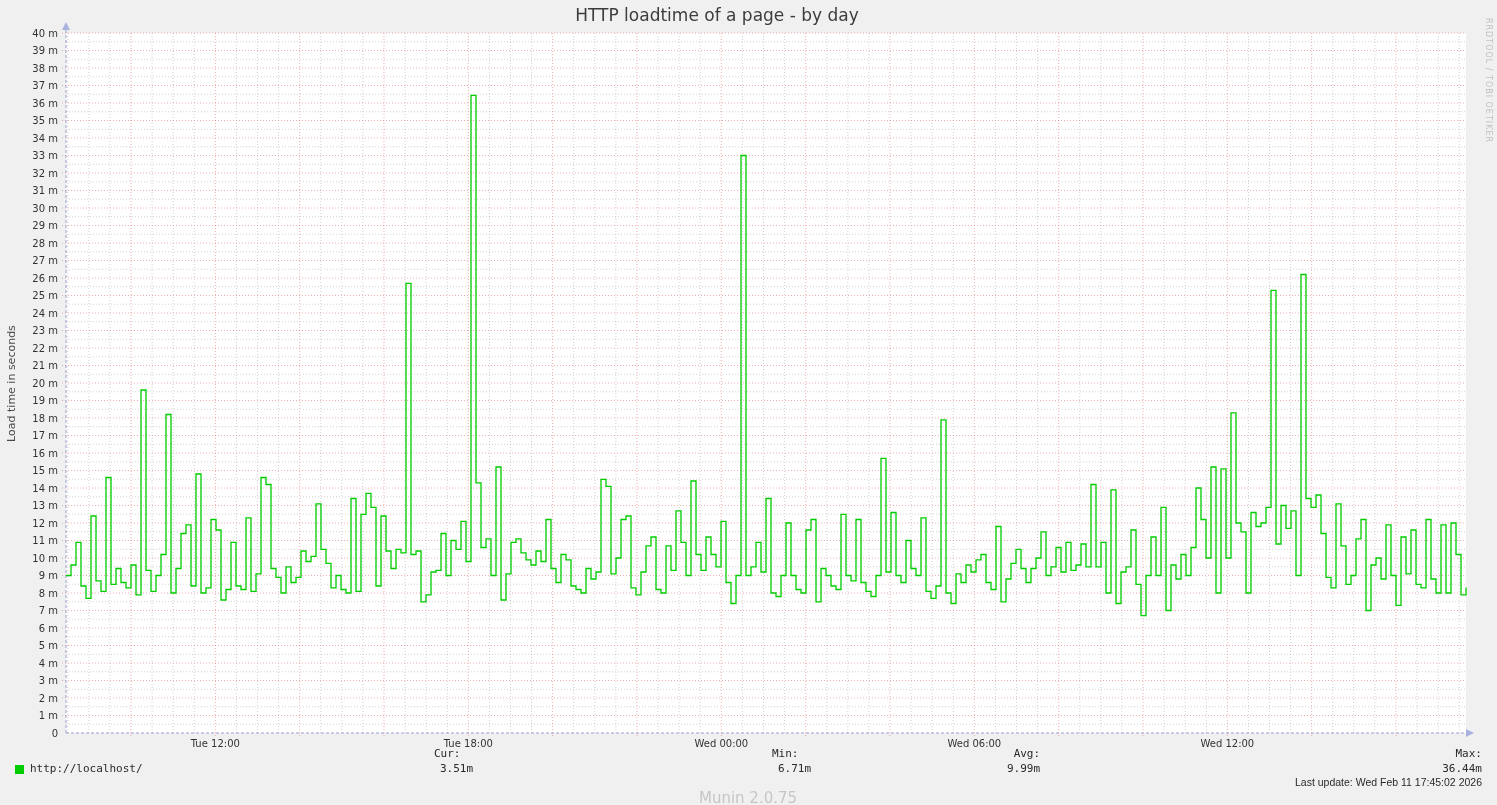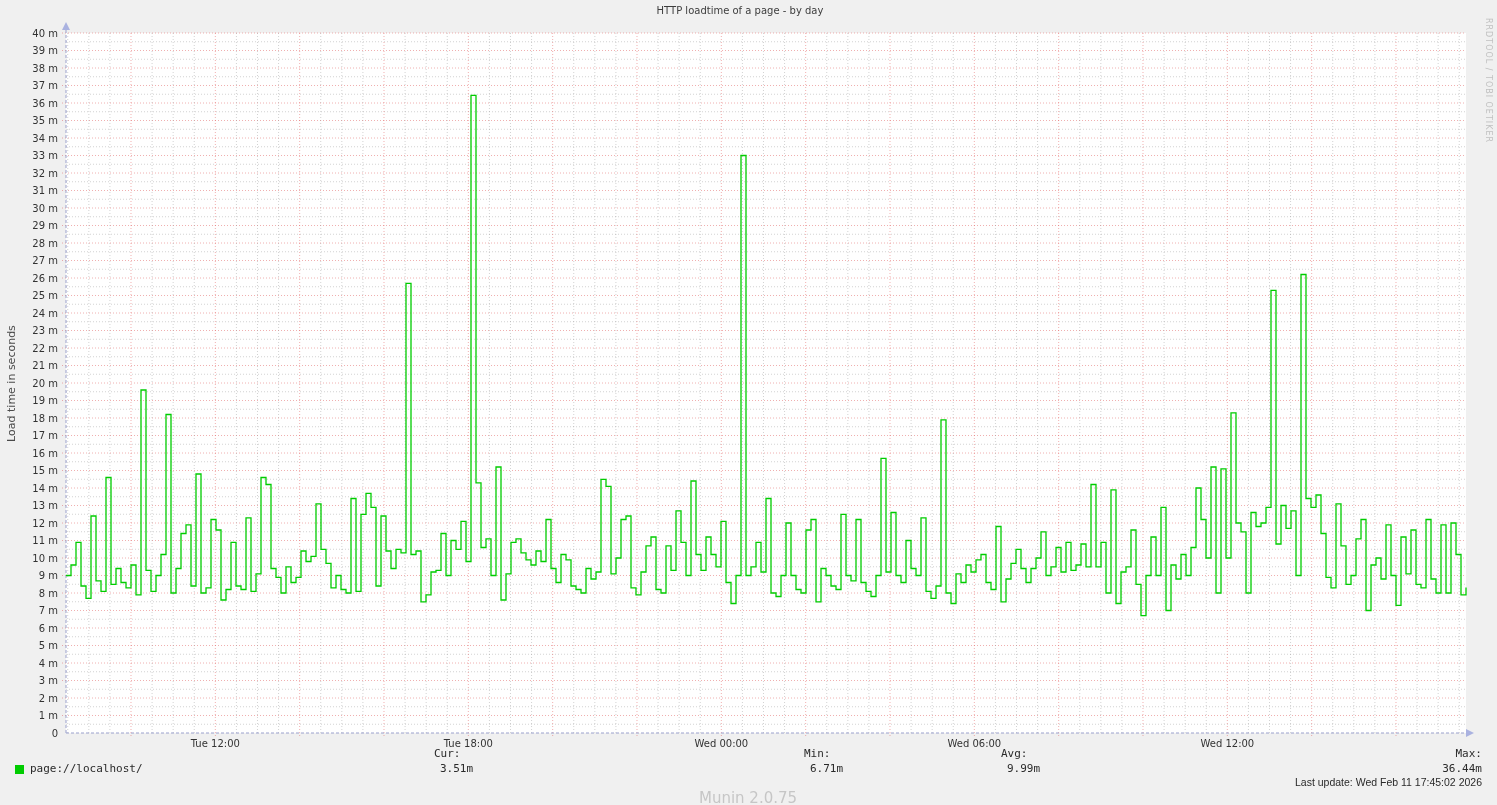--- a/index.html
+++ b/index.html
@@ -4,22 +4,22 @@
 <style>
   html,body{margin:0;padding:0;}
   body{
     width:1497px;height:805px;position:relative;overflow:hidden;
     background:#f0f0f0;
     font-family:"DejaVu Sans", sans-serif;
     -webkit-font-smoothing:antialiased;
   }
   #chart-svg{position:absolute;left:0;top:0;}
   .title{
-    position:absolute;left:740px;top:5px;transform:translateX(-50%);
-    font-size:10px;color:#3d3d3d;white-space:nowrap;
+    position:absolute;left:717px;top:5px;transform:translateX(-50%);
+    font-size:17px;color:#3d3d3d;white-space:nowrap;
   }
   .ylabel{
     position:absolute;left:-64px;top:377px;width:150px;text-align:center;
     transform:rotate(-90deg);transform-origin:center;
     font-size:11px;color:#4a4a4a;white-space:nowrap;
   }
   .watermark{
     position:absolute;right:4px;top:18px;
     writing-mode:vertical-rl;
     font-size:8px;letter-spacing:1px;color:#c0c0c0;white-space:nowrap;
@@ -33,22 +33,22 @@
     font-family:"DejaVu Sans Mono", monospace;font-size:11px;color:#2a2a2a;
     white-space:nowrap;
   }
   .stat{
     position:absolute;top:746px;
     font-family:"DejaVu Sans Mono", monospace;font-size:11px;color:#2a2a2a;
     line-height:15px;white-space:nowrap;
   }
   .stat .val{display:block;padding-left:6px;}
   .stat-cur{left:434px;}
-  .stat-min{left:772px;margin-left:32px;}
-  .stat-avg{left:1001px;}
+  .stat-min{left:772px;}
+  .stat-avg{left:1001px;text-align:right;}
   .stat-max{right:15px;text-align:right;}
   .stat-max .val{padding-left:0;}
   .last-update{
     position:absolute;right:15px;top:776px;
     font-family:Liberation Sans, sans-serif;font-size:10.5px;color:#2a2a2a;
     white-space:nowrap;
   }
   .footer{
     position:absolute;left:748px;top:789px;transform:translateX(-50%);
     font-size:15px;color:#c6c6c6;white-space:nowrap;
@@ -257,21 +257,21 @@
     <text x="974.3318" y="747" text-anchor="middle" fill="#333333" font-size="10px" font-family="&quot;DejaVu Sans&quot;, sans-serif">Wed 06:00</text>
     <text x="1227.3314" y="747" text-anchor="middle" fill="#333333" font-size="10px" font-family="&quot;DejaVu Sans&quot;, sans-serif">Wed 12:00</text>
     <path d="M66,575.5H71.0V565.0H76.0V542.3H81.0V586.0H86.0V598.3H91.0V516.0H96.0V580.8H101.0V591.3H106.0V477.5H111.0V584.3H116.0V568.5H121.0V582.5H126.0V587.8H131.0V565.0H136.0V594.8H141.0V390.0H146.0V570.3H151.0V591.3H156.0V575.5H161.0V554.5H166.0V414.5H171.0V593.0H176.0V568.5H181.0V533.5H186.0V524.8H191.0V586.0H196.0V474.0H201.0V593.0H206.0V587.8H211.0V519.5H216.0V530.0H221.0V600.0H226.0V589.5H231.0V542.3H236.0V586.0H241.0V589.5H246.0V517.8H251.0V591.3H256.0V573.8H261.0V477.5H266.0V484.5H271.0V568.5H276.0V577.3H281.0V593.0H286.0V566.8H291.0V582.5H296.0V577.3H301.0V551.0H306.0V561.5H311.0V556.3H316.0V503.8H321.0V549.3H326.0V563.3H331.0V587.8H336.0V575.5H341.0V589.5H346.0V593.0H351.0V498.5H356.0V591.3H361.0V514.3H366.0V493.3H371.0V507.3H376.0V586.0H381.0V516.0H386.0V551.0H391.0V568.5H396.0V549.3H401.0V552.8H406.0V283.3H411.0V554.5H416.0V551.0H421.0V601.8H426.0V594.8H431.0V572.0H436.0V570.3H441.0V533.5H446.0V575.5H451.0V540.5H456.0V549.3H461.0V521.3H466.0V561.5H471.0V95.3H476.0V482.8H481.0V547.5H486.0V538.8H491.0V575.5H496.0V467.0H501.0V600.0H506.0V573.8H511.0V542.3H516.0V538.8H521.0V552.8H526.0V559.8H531.0V565.0H536.0V551.0H541.0V561.5H546.0V519.5H551.0V568.5H556.0V582.5H561.0V554.5H566.0V559.8H571.0V586.0H576.0V589.5H581.0V593.0H586.0V568.5H591.0V579.0H596.0V572.0H601.0V479.3H606.0V486.3H611.0V573.8H616.0V558.0H621.0V519.5H626.0V516.0H631.0V587.8H636.0V594.8H641.0V572.0H646.0V545.8H651.0V537.0H656.0V589.5H661.0V593.0H666.0V545.8H671.0V570.3H676.0V510.8H681.0V542.3H686.0V575.5H691.0V481.0H696.0V554.5H701.0V570.3H706.0V537.0H711.0V554.5H716.0V566.8H721.0V521.3H726.0V582.5H731.0V603.5H736.0V575.5H741.0V155.5H746.0V575.5H751.0V566.8H756.0V542.3H761.0V572.0H766.0V498.5H771.0V593.0H776.0V596.5H781.0V575.5H786.0V523.0H791.0V575.5H796.0V589.5H801.0V593.0H806.0V530.0H811.0V519.5H816.0V601.8H821.0V568.5H826.0V575.5H831.0V586.0H836.0V589.5H841.0V514.3H846.0V575.5H851.0V580.8H856.0V519.5H861.0V582.5H866.0V591.3H871.0V596.5H876.0V575.5H881.0V458.3H886.0V572.0H891.0V512.5H896.0V575.5H901.0V582.5H906.0V540.5H911.0V568.5H916.0V575.5H921.0V517.8H926.0V591.3H931.0V598.3H936.0V586.0H941.0V419.8H946.0V593.0H951.0V603.5H956.0V573.8H961.0V582.5H966.0V565.0H971.0V572.0H976.0V559.8H981.0V554.5H986.0V582.5H991.0V589.5H996.0V526.5H1001.0V601.8H1006.0V579.0H1011.0V563.3H1016.0V549.3H1021.0V568.5H1026.0V582.5H1031.0V568.5H1036.0V558.0H1041.0V531.8H1046.0V575.5H1051.0V566.8H1056.0V547.5H1061.0V572.0H1066.0V542.3H1071.0V570.3H1076.0V565.0H1081.0V544.0H1086.0V566.8H1091.0V484.5H1096.0V566.8H1101.0V542.3H1106.0V593.0H1111.0V489.8H1116.0V603.5H1121.0V572.0H1126.0V566.8H1131.0V530.0H1136.0V584.3H1141.0V615.6H1146.0V575.5H1151.0V537.0H1156.0V575.5H1161.0V507.3H1166.0V610.5H1171.0V565.0H1176.0V579.0H1181.0V554.5H1186.0V575.5H1191.0V547.5H1196.0V488.0H1201.0V519.5H1206.0V558.0H1211.0V467.0H1216.0V593.0H1221.0V468.8H1226.0V558.0H1231.0V412.8H1236.0V523.0H1241.0V531.8H1246.0V593.0H1251.0V512.5H1256.0V526.5H1261.0V523.0H1266.0V507.3H1271.0V290.3H1276.0V544.0H1281.0V505.5H1286.0V528.3H1291.0V510.8H1296.0V575.5H1301.0V274.5H1306.0V498.5H1311.0V507.3H1316.0V495.0H1321.0V533.5H1326.0V577.3H1331.0V587.8H1336.0V503.8H1341.0V545.8H1346.0V584.3H1351.0V575.5H1356.0V538.8H1361.0V519.5H1366.0V610.5H1371.0V565.0H1376.0V558.0H1381.0V579.0H1386.0V524.8H1391.0V575.5H1396.0V605.3H1401.0V537.0H1406.0V573.8H1411.0V530.0H1416.0V584.3H1421.0V587.8H1426.0V519.5H1431.0V579.0H1436.0V593.0H1441.0V524.8H1446.0V593.0H1451.0V523.0H1456.0V554.5H1461.0V594.8H1466.0V587.4H1466" fill="none" stroke="#00cc00" stroke-width="1.3" stroke-linejoin="miter"></path>
   </svg>
 
 <div class="title">HTTP loadtime of a page - by day</div>
 <div class="ylabel">Load time in seconds</div>
 <div class="watermark">RRDTOOL / TOBI OETIKER</div>
 
 <div class="legend-swatch"></div>
-<div class="legend-label">page://localhost/</div>
+<div class="legend-label">http://localhost/</div>
 
 <div class="stat stat-cur"><span>Cur:</span><span class="val">3.51m</span></div>
 <div class="stat stat-min"><span>Min:</span><span class="val">6.71m</span></div>
 <div class="stat stat-avg"><span>Avg:</span><span class="val">9.99m</span></div>
 <div class="stat stat-max"><span>Max:</span><span class="val">36.44m</span></div>
 
 <div class="last-update">Last update: Wed Feb 11 17:45:02 2026</div>
 <div class="footer">Munin 2.0.75</div>
 
 </body></html>

